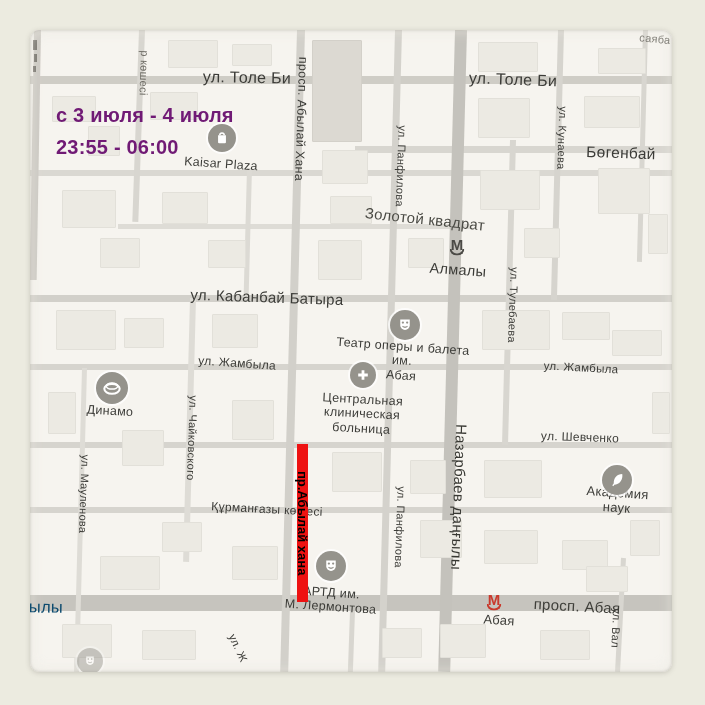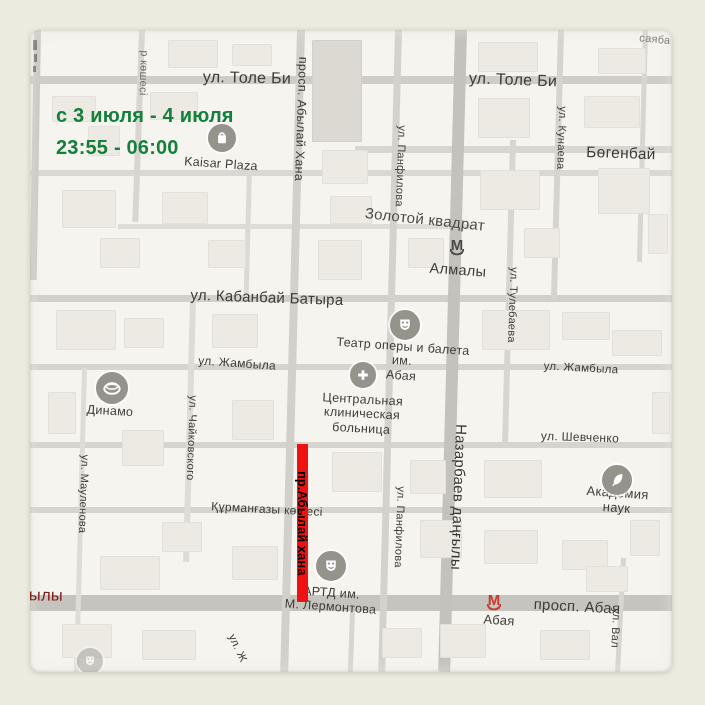--- a/index.html
+++ b/index.html
@@ -36,21 +36,21 @@
   .metro .arc{width:11px;height:5px;border:2px solid;border-top:none;border-radius:0 0 10px 10px;margin-top:-3px;}
   .closure-bar{
     position:absolute;left:267px;top:414px;width:11px;height:158px;
     display:flex;align-items:center;justify-content:center;z-index:30;
   }
   .closure-bar span{
     writing-mode:vertical-rl;text-orientation:mixed;white-space:nowrap;
     font-size:13px;font-weight:bold;color:#000;letter-spacing:0;
   }
   .annotation{
-    position:absolute;left:26px;top:69px;z-index:40;color:#15803d;
+    position:absolute;left:26px;top:69px;z-index:40;color:#701a75;
     font-size:20px;font-weight:bold;line-height:32px;letter-spacing:.2px;
   }
   .tick{position:absolute;background:#57534e;opacity:.75;}
 </style>
 </head>
 <body style="background: rgb(236, 235, 224);">
 
 <div class="map" id="map" style="background: rgb(246, 244, 239);">
   <div class="closure-bar" style="background: rgb(238, 18, 18);">
     <span>пр.Абылай хана</span>
@@ -155,21 +155,21 @@
 больница</div>
     <div class="lbl" style="left: 80px; top: 381px; font-size: 12.5px; transform: translate(-50%, -50%) rotate(3deg); z-index: 10;">Динамо</div>
     <div class="lbl v" style="left: 162px; top: 408px; font-size: 11px; transform: translate(-50%, -50%) rotate(2deg); z-index: 10;">ул. Чайковского</div>
     <div class="lbl v" style="left: 54px; top: 464px; font-size: 11px; transform: translate(-50%, -50%) rotate(2deg); z-index: 10;">ул. Мауленова</div>
     <div class="lbl" style="left: 550px; top: 408px; font-size: 12px; transform: translate(-50%, -50%) rotate(2deg); z-index: 10;">ул. Шевченко</div>
     <div class="lbl v" style="left: 429px; top: 467px; font-size: 15px; transform: translate(-50%, -50%) rotate(2deg); color: rgb(56, 56, 51); z-index: 10;">Назарбаев даңғылы</div>
     <div class="lbl" style="left: 587px; top: 471px; font-size: 13px; transform: translate(-50%, -50%) rotate(4deg); z-index: 10;">Академия наук</div>
     <div class="lbl" style="left: 237px; top: 480px; font-size: 12px; transform: translate(-50%, -50%) rotate(3deg); z-index: 10;">Құрманғазы көшесі</div>
     <div class="lbl" style="left: 301px; top: 570px; font-size: 12.5px; transform: translate(-50%, -50%) rotate(4deg); z-index: 10;">АРТД им.
 М. Лермонтова</div>
-    <div class="lbl" style="left: 16px; top: 565px; font-size: 16.5px; transform: translate(-50%, -50%) rotate(1deg); color: #7f1d1d; z-index: 10;">ылы</div>
+    <div class="lbl" style="left: 16px; top: 577px; font-size: 16.5px; transform: translate(-50%, -50%) rotate(1deg); color: #0c4a6e; z-index: 10;">ылы</div>
     <div class="lbl" style="left: 547px; top: 576px; font-size: 15px; transform: translate(-50%, -50%) rotate(3deg); color: rgb(63, 63, 58); z-index: 10;">просп. Абая</div>
     <div class="lbl" style="left: 469px; top: 591px; font-size: 13px; transform: translate(-50%, -50%) rotate(4deg); z-index: 10;">Абая</div>
     <div class="lbl v" style="left: 586px; top: 598px; font-size: 11px; transform: translate(-50%, -50%) rotate(3deg); z-index: 10;">ул. Вал</div>
     <div class="lbl" style="left: 208px; top: 618px; font-size: 11px; transform: translate(-50%, -50%) rotate(65deg); z-index: 10;">ул. Ж</div>
     <div class="lbl" style="left: 191px; top: 134px; font-size: 12.5px; transform: translate(-50%, -50%) rotate(4deg); z-index: 10;">Kaisar Plaza</div>
     <div class="poi" style="left: 192px; top: 108px; z-index: 12;">
       <div class="circ" style="width:28px;height:28px">
         <svg width="18" height="18" viewBox="0 0 16 16">
           <path d="M4.5 5.5h7v6.2a1 1 0 0 1-1 1h-5a1 1 0 0 1-1-1z" fill="#fff"></path>
           <path d="M6 5.5a2 2 0 0 1 4 0" stroke="#fff" fill="none" stroke-width="1.3"></path>

